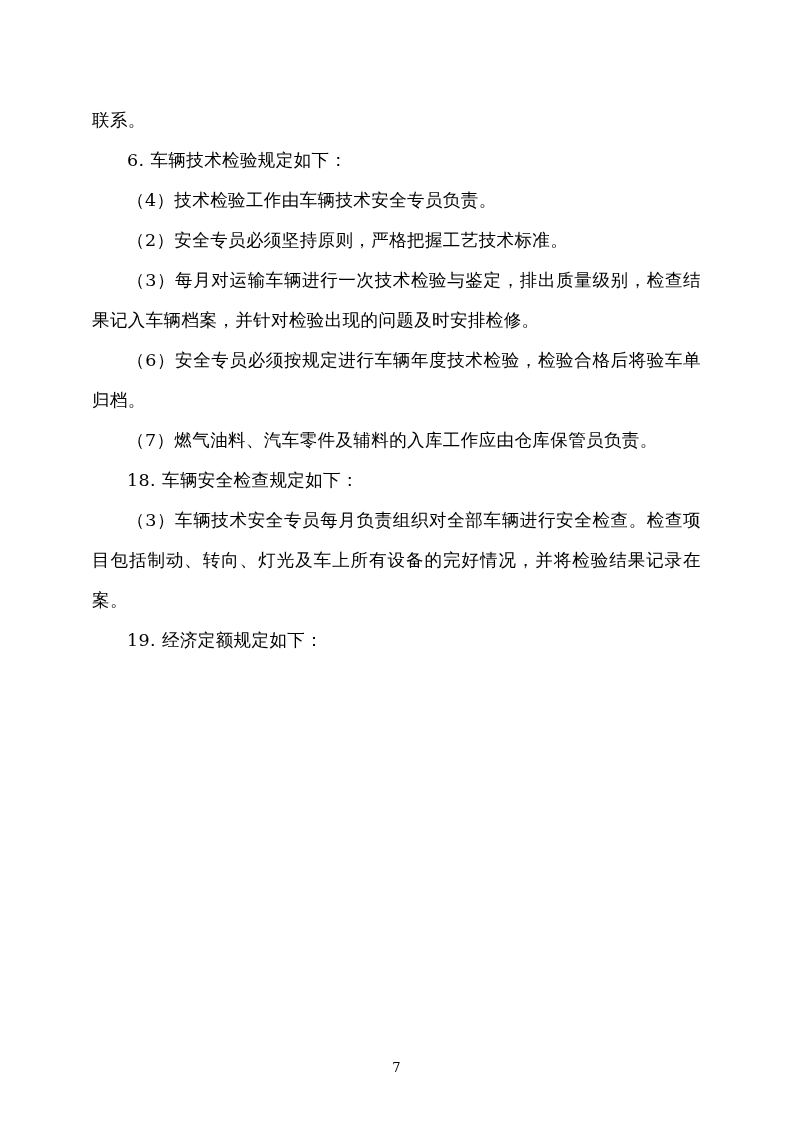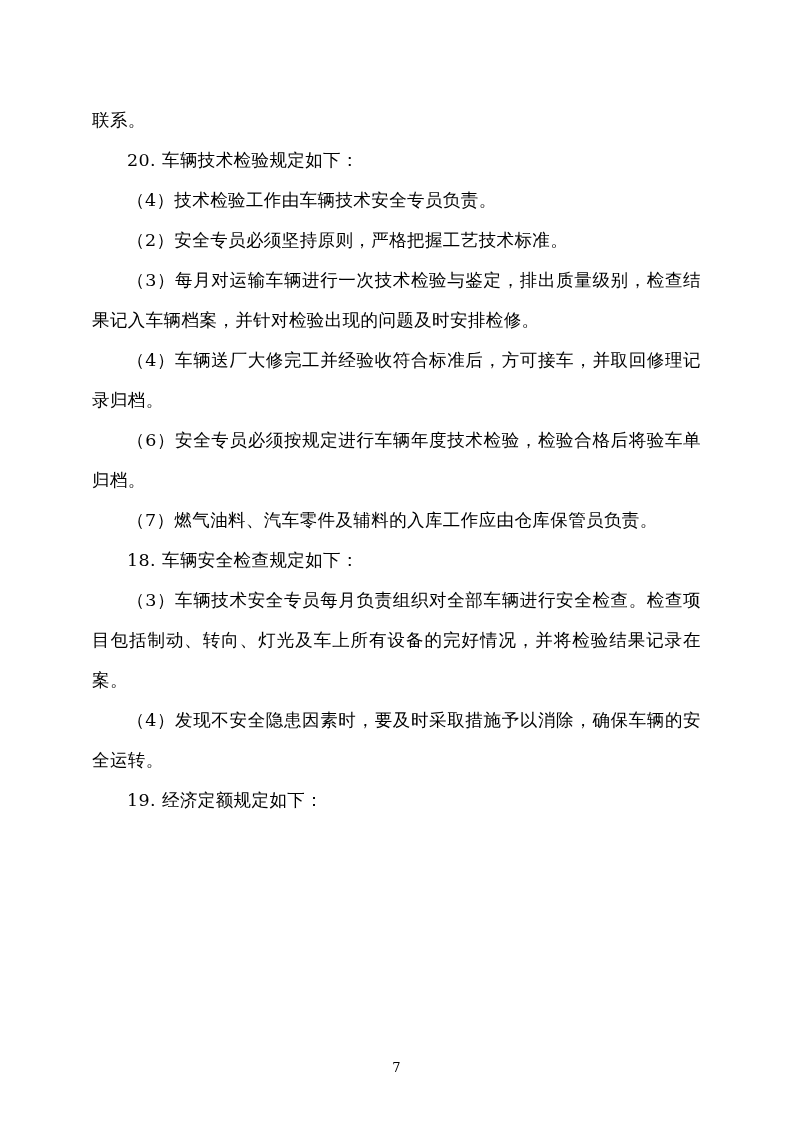--- a/index.html
+++ b/index.html
@@ -52,26 +52,24 @@
     color: #000000;
     line-height: 16px;
   }
 </style>
 </head>
 <body>
 
 <div class="page">
   <div class="doc-body">
     <p class="para noindent">联系。</p>
-    <p class="para indent">20. 车辆技术检验规定如下：</p>
+    <p class="para indent">6. 车辆技术检验规定如下：</p>
     <p class="para indent">（4）技术检验工作由车辆技术安全专员负责。</p>
     <p class="para indent">（2）安全专员必须坚持原则，严格把握工艺技术标准。</p>
     <p class="para indent">（3）每月对运输车辆进行一次技术检验与鉴定，排出质量级别，检查结果记入车辆档案，并针对检验出现的问题及时安排检修。</p>
-    <p class="para indent">（4）车辆送厂大修完工并经验收符合标准后，方可接车，并取回修理记录归档。</p>
     <p class="para indent">（6）安全专员必须按规定进行车辆年度技术检验，检验合格后将验车单归档。</p>
     <p class="para indent">（7）燃气油料、汽车零件及辅料的入库工作应由仓库保管员负责。</p>
     <p class="para indent">18. 车辆安全检查规定如下：</p>
     <p class="para indent">（3）车辆技术安全专员每月负责组织对全部车辆进行安全检查。检查项目包括制动、转向、灯光及车上所有设备的完好情况，并将检验结果记录在案。</p>
-    <p class="para indent">（4）发现不安全隐患因素时，要及时采取措施予以消除，确保车辆的安全运转。</p>
     <p class="para indent">19. 经济定额规定如下：</p>
   </div>
   <div class="footer">7</div>
 </div>
 
 </body></html>

